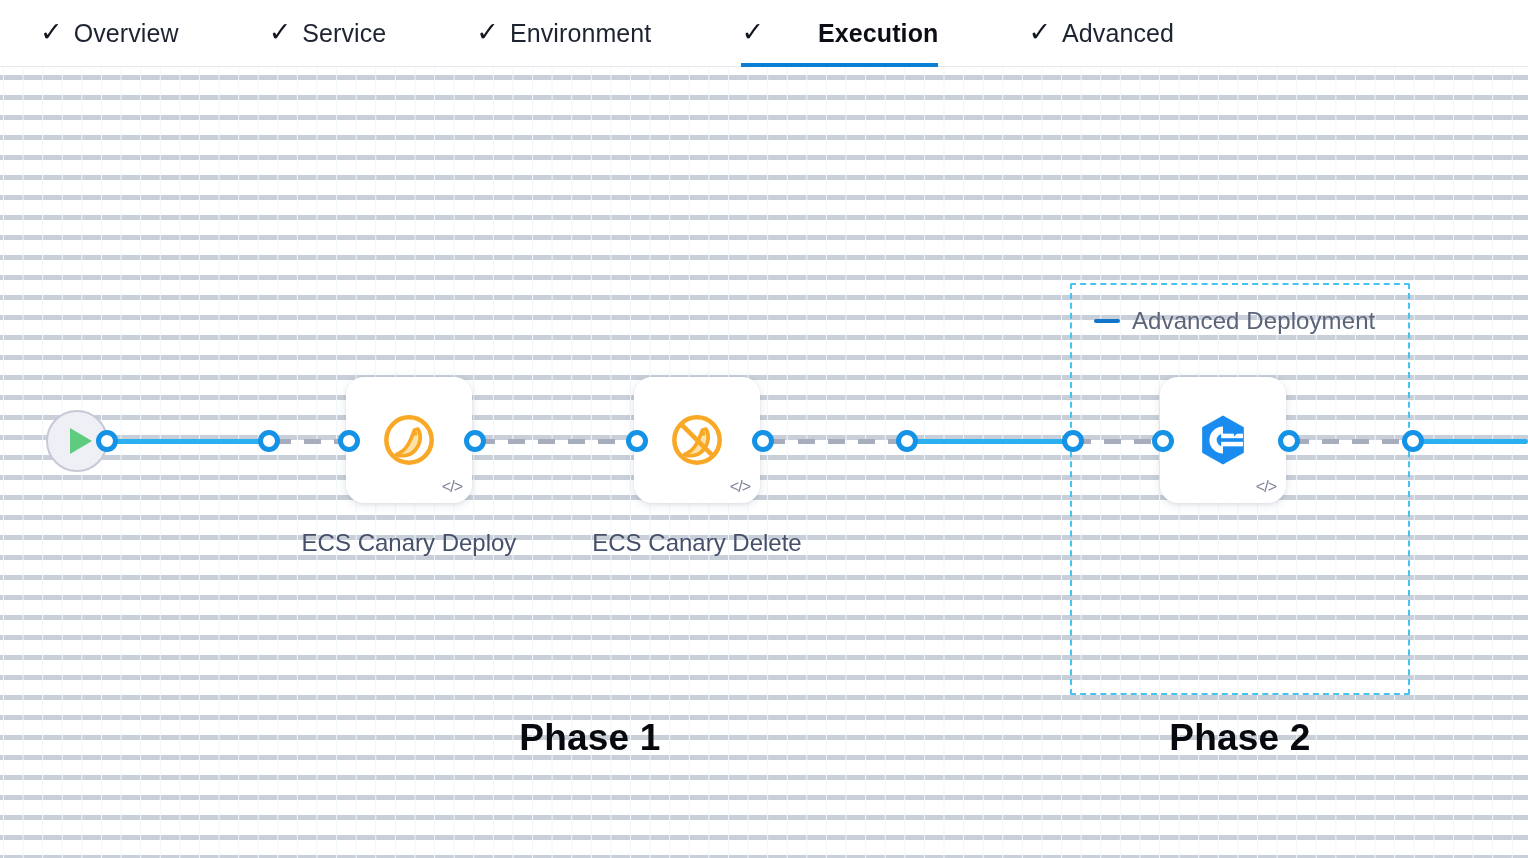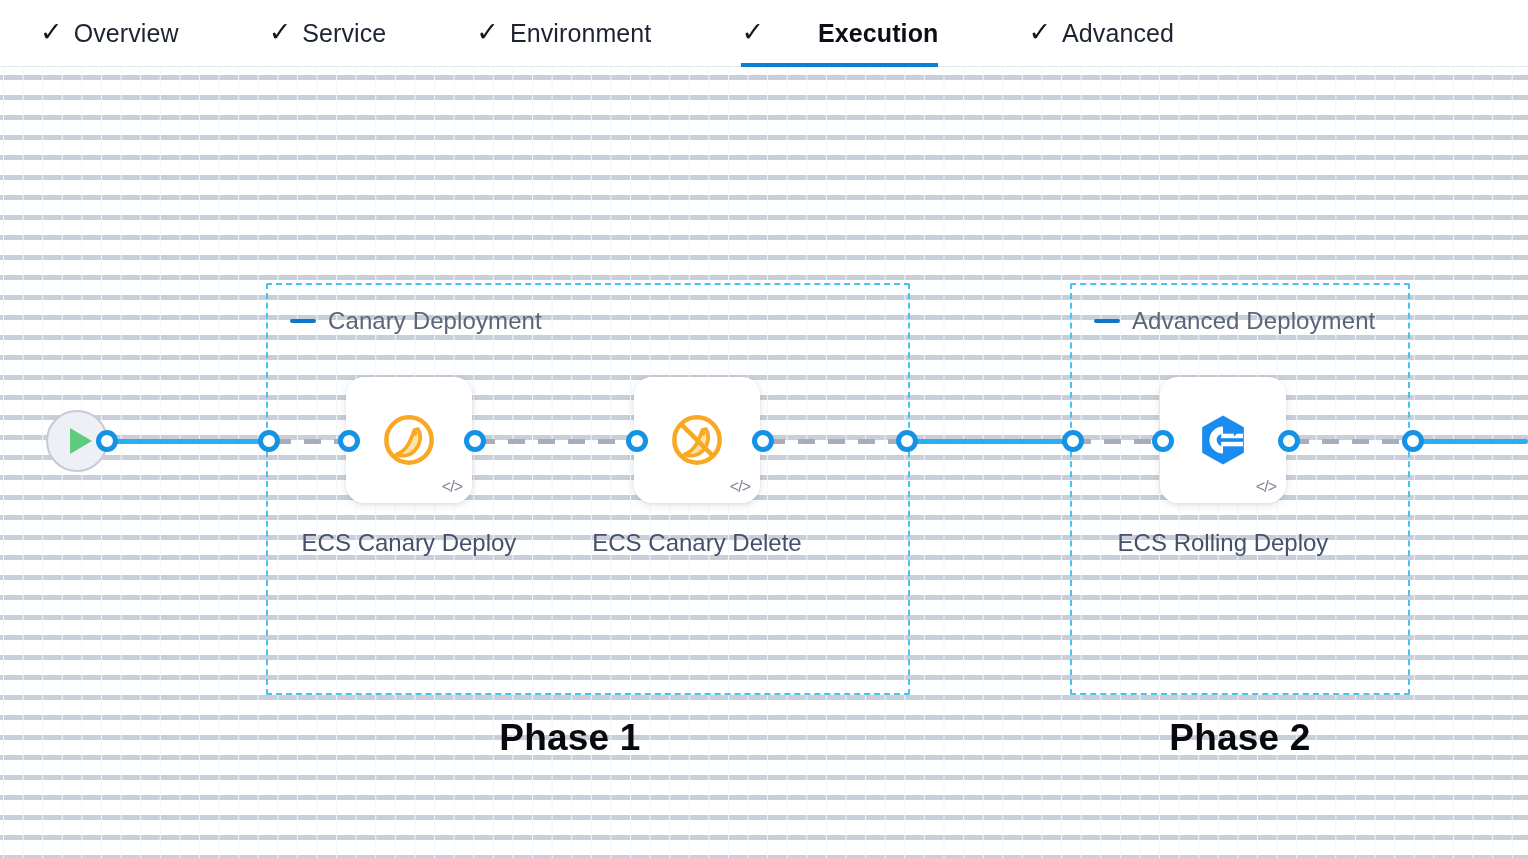--- a/index.html
+++ b/index.html
@@ -236,26 +236,20 @@
 
   <div class="tab">
     <span class="check">✓</span>
     <span class="tlabel">Advanced</span>
   </div>
 
 </div>
 
 <div class="canvas">
 
-  <div class="group" style="left:266px; top:216px; width:644px; height:412px;">
-    <div class="group-header">
-      <span class="collapse-icon"></span>
-      <span class="group-title">Canary Deployment</span>
-    </div>
-  </div>
 
   <div class="group" style="left:1070px; top:216px; width:340px; height:412px;">
     <div class="group-header">
       <span class="collapse-icon"></span>
       <span class="group-title">Advanced Deployment</span>
     </div>
   </div>
 
   <div class="edge-solid" style="left:100px;  top:372px; width:178px;"></div>
 
@@ -319,18 +313,17 @@
   <div class="node" style="left:1160px; top:310px;">
     <svg class="glyph" viewBox="0 0 64 64">
       <path d="M32 5 L55 18 L55 46 L32 59 L9 46 L9 18 Z" fill="#1a8cf0"></path>
       <path d="M32 17 A15 15 0 1 0 32 47 L32 39 A7 7 0 1 1 32 25 Z" fill="#ffffff"></path>
       <rect x="30" y="25" width="24" height="5" fill="#ffffff"></rect>
       <rect x="30" y="34" width="24" height="5" fill="#ffffff"></rect>
       <path d="M44 14 L52 21 L44 28 Z" fill="#1a8cf0"></path>
     </svg>
     <span class="code-badge">&lt;/&gt;</span>
   </div>
-  <div class="node-label" style="left:1108px; top:455px;">ECS Rolling Deploy</div>
-
-  <div class="phase-label" style="left:448px; top:650px; width:244px;text-align:center;">Phase 1</div>
+
+  <div class="phase-label" style="left:468px; top:650px; width:244px;text-align:center;">Phase 1</div>
   <div class="phase-label" style="left:1118px; top:650px; width:244px;">Phase 2</div>
 
 </div>
 
 </body></html>

